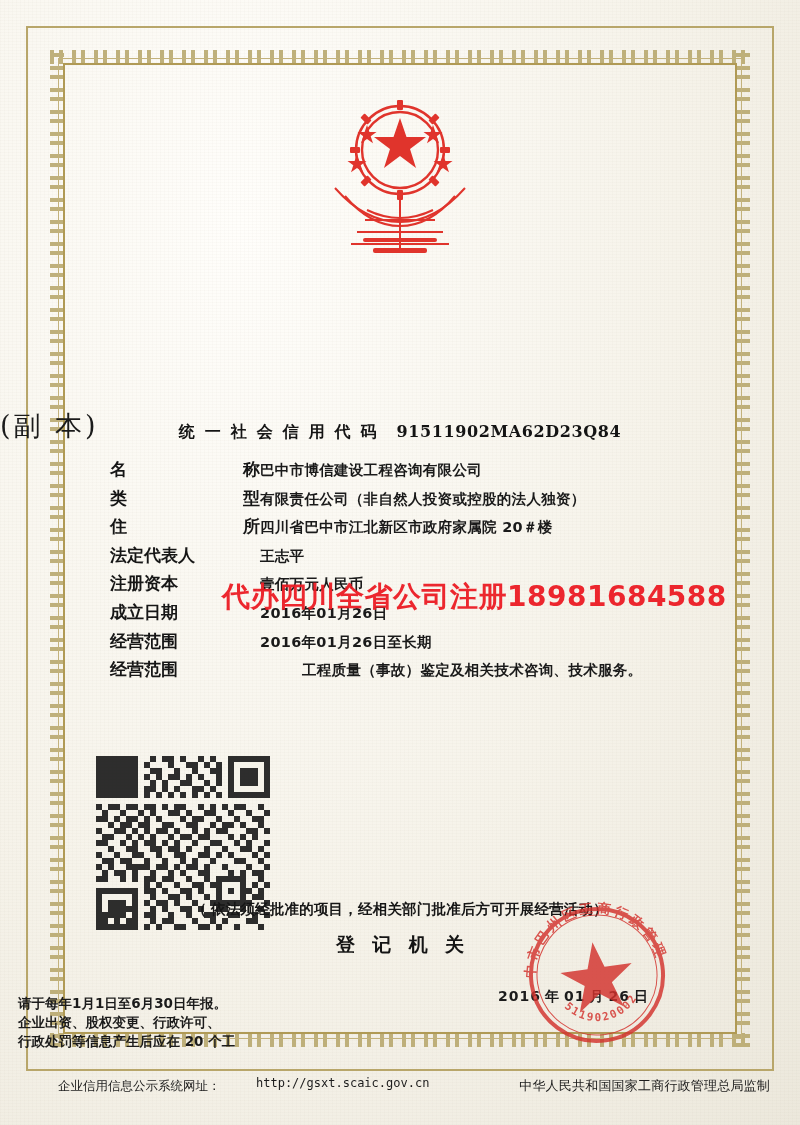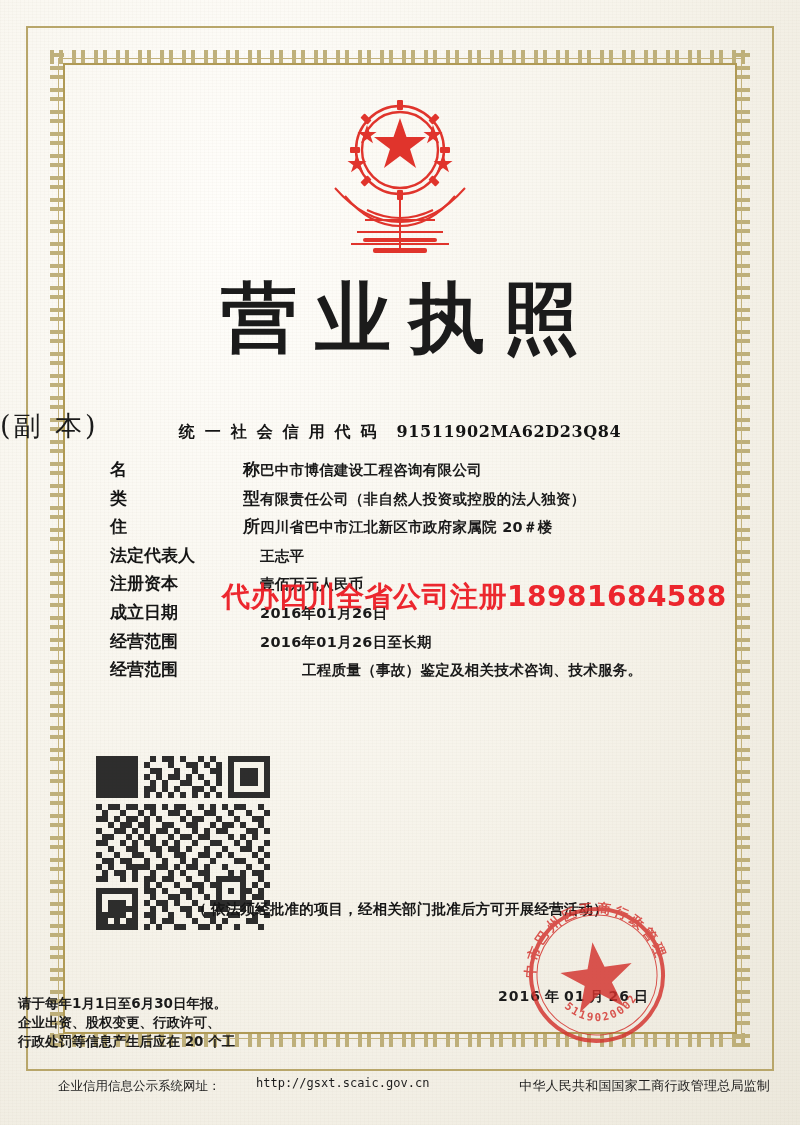--- a/index.html
+++ b/index.html
@@ -318,21 +318,20 @@
         <path d="M46 152 h98"></path>
         <path d="M62 118 q33 16 66 0"></path>
       </g>
       <g fill="#e0342c">
         <rect x="68" y="156" width="54" height="5" rx="2"></rect>
         <rect x="58" y="146" width="74" height="4" rx="2"></rect>
       </g>
     </svg>
   </div>
 
-  <div class="doc-title">营业执照</div>
   <div class="doc-subtitle">(副 本)</div>
 
   <div class="credit-code">
     <span>统 一 社 会 信 用 代 码</span>
     <span class="code-num">91511902MA62D23Q84</span>
   </div>
 
   <div class="fields" id="fields">
       <div class="field-row">
         <div class="field-label">
@@ -434,20 +433,21 @@
         <path d="M8 24h1v1H8zM10 24h2v1h-2zM13 24h1v1h-1zM16 24h1v1h-1zM19 24h1v1h-1zM25 24h1v1h-1zM28 24h1v1h-1z"></path>
         <path d="M0 25h1v1H0zM2 25h2v1H2zM5 25h1v1H5zM9 25h1v1H9zM11 25h1v1h-1zM14 25h2v1h-2zM17 25h1v1h-1zM20 25h2v1h-2zM24 25h1v1h-1zM27 25h1v1h-1z"></path>
         <path d="M1 26h1v1H1zM4 26h1v1H4zM8 26h2v1H8zM12 26h1v1h-1zM15 26h1v1h-1zM18 26h2v1h-2zM22 26h2v1h-2zM26 26h1v1h-1zM28 26h1v1h-1z"></path>
         <path d="M0 27h2v1H0zM3 27h1v1H3zM5 27h1v1H5zM9 27h1v1H9zM11 27h2v1h-2zM16 27h1v1h-1zM19 27h1v1h-1zM21 27h1v1h-1zM25 27h2v1h-2z"></path>
         <path d="M2 28h1v1H2zM4 28h2v1H4zM8 28h1v1H8zM10 28h1v1h-1zM13 28h2v1h-2zM17 28h2v1h-2zM20 28h1v1h-1zM23 28h1v1h-1zM27 28h1v1h-1z"></path>
       </g>
     </svg>
   </div>
 
   <div class="note-approval">（ 依法须经批准的项目，经相关部门批准后方可开展经营活动）</div>
+  <div class="authority">登 记 机 关</div>
 
   <div class="date-line">
     <span class="num">2016</span>
     <span>年</span>
     <span class="num">01</span>
     <span>月</span>
     <span class="num">26</span>
     <span>日</span>
   </div>
 

